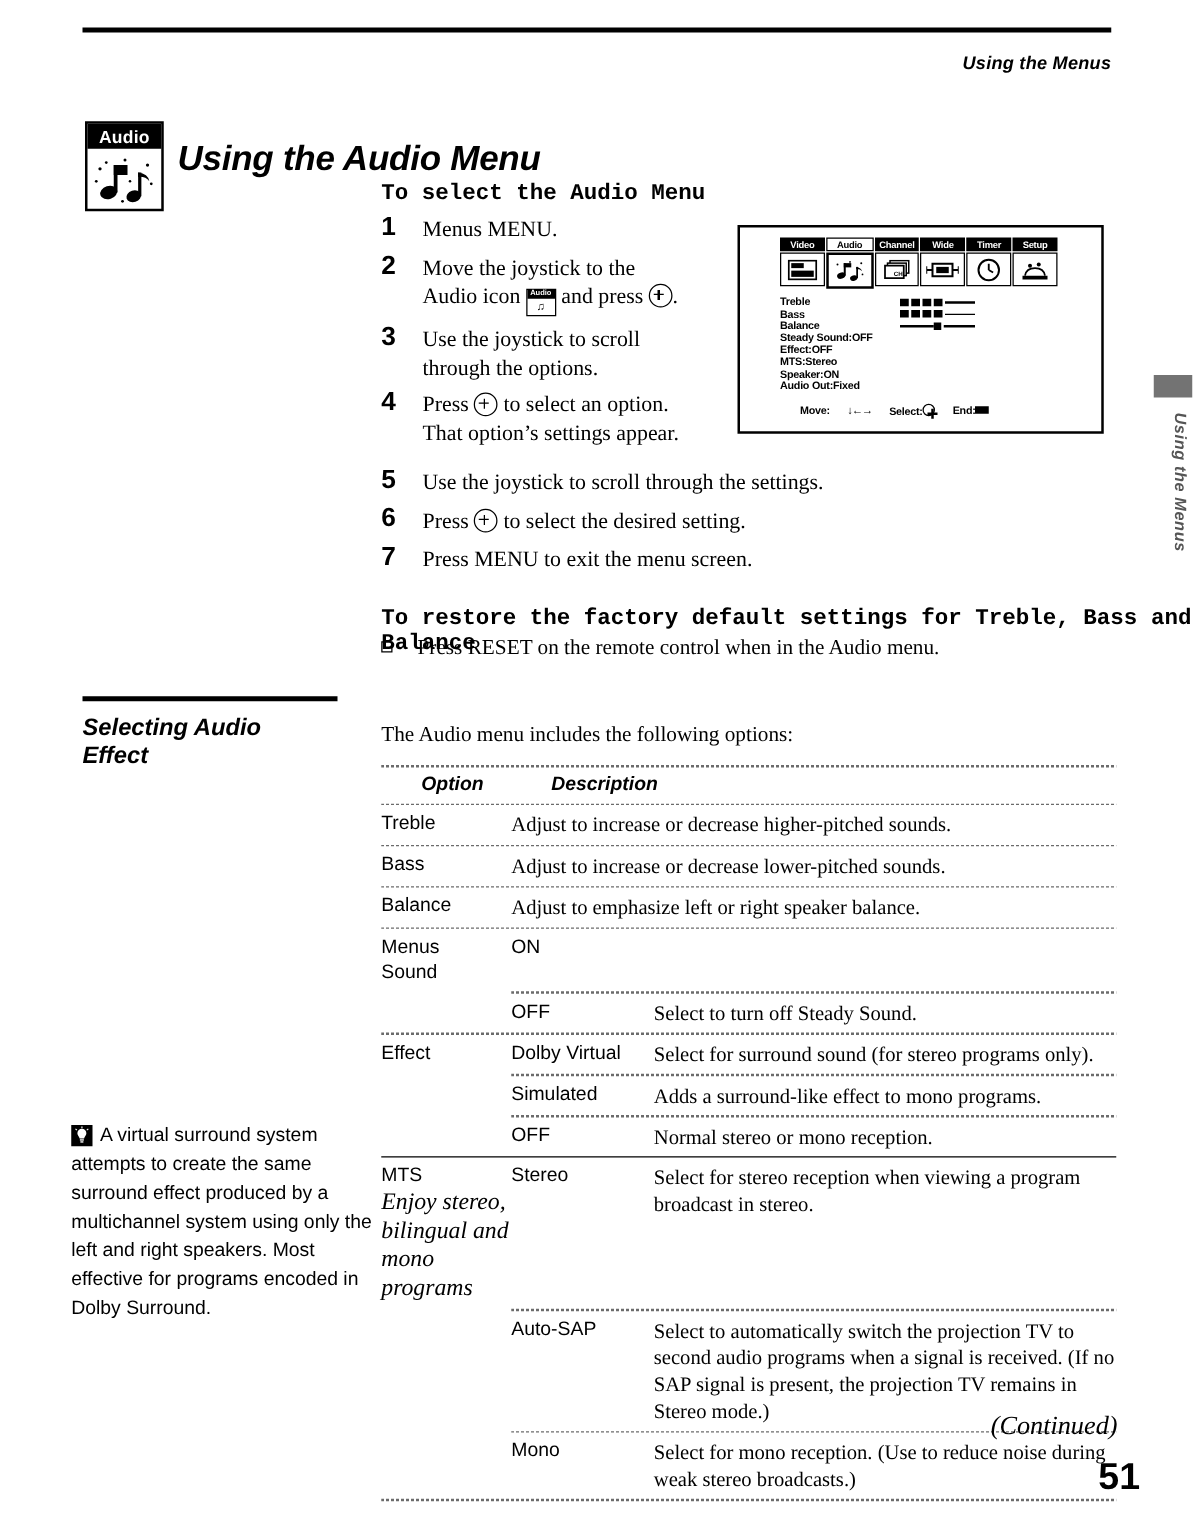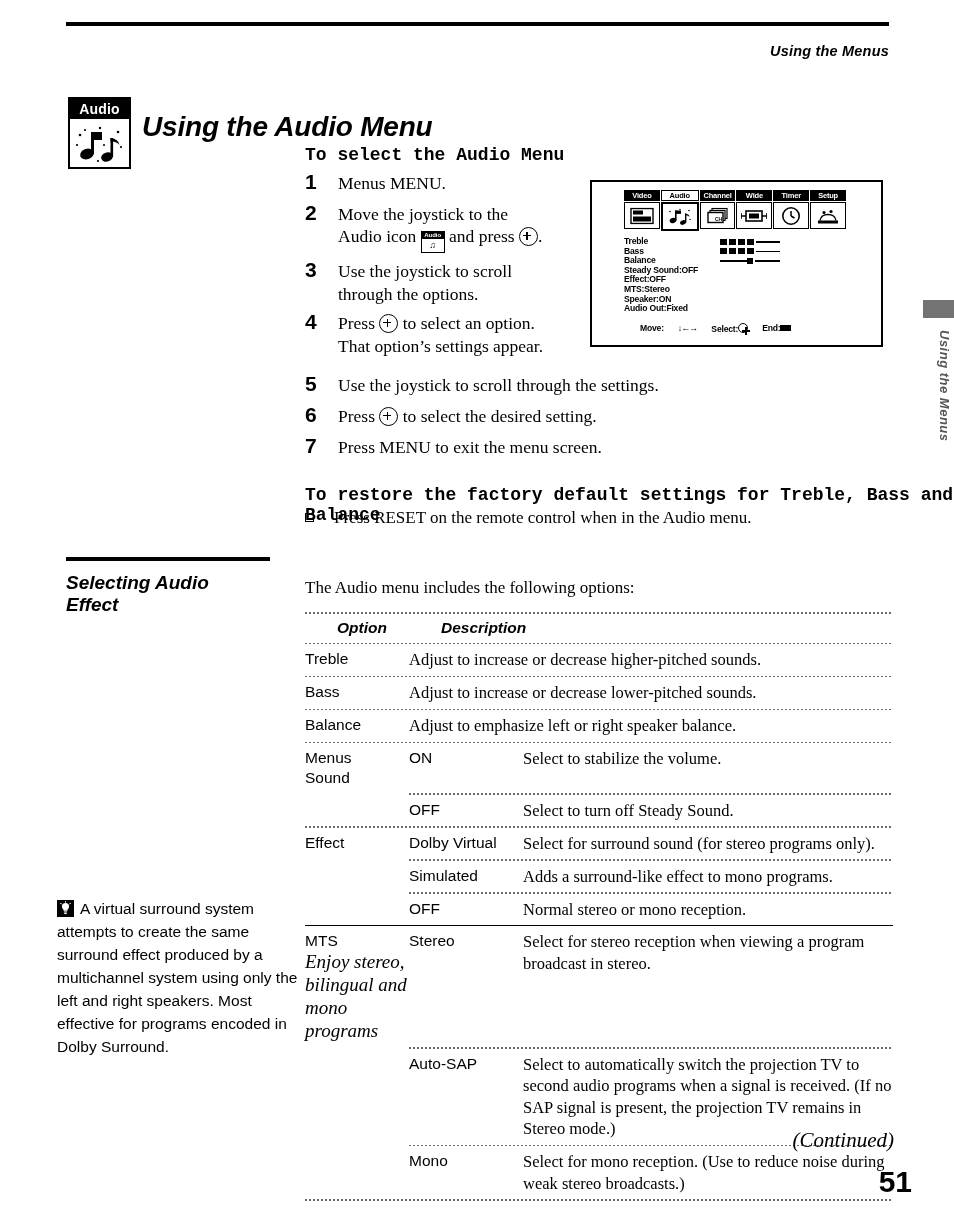--- a/index.html
+++ b/index.html
@@ -449,21 +449,20 @@
     <div class="tr rowpad">
       <div class="c1 opt">Balance</div>
       <div class="c3 desc">Adjust to emphasize left or right speaker balance.</div>
     </div>
     <div class="hr-dot full"></div>
 
     <div class="tr rowpad">
       <div class="c1 opt" style="white-space:pre-line;" id="opt-steady">Menus
 Sound</div>
       <div class="c2 val">ON</div>
-      <div class="c3 desc">Select to stabilize the volume.</div>
     </div>
     <div class="hr-dot indent"></div>
     <div class="tr rowpad">
       <div class="c1 opt"></div>
       <div class="c2 val">OFF</div>
       <div class="c3 desc">Select to turn off Steady Sound.</div>
     </div>
     <div class="hr-dot full"></div>
 
     <div class="tr rowpad">

